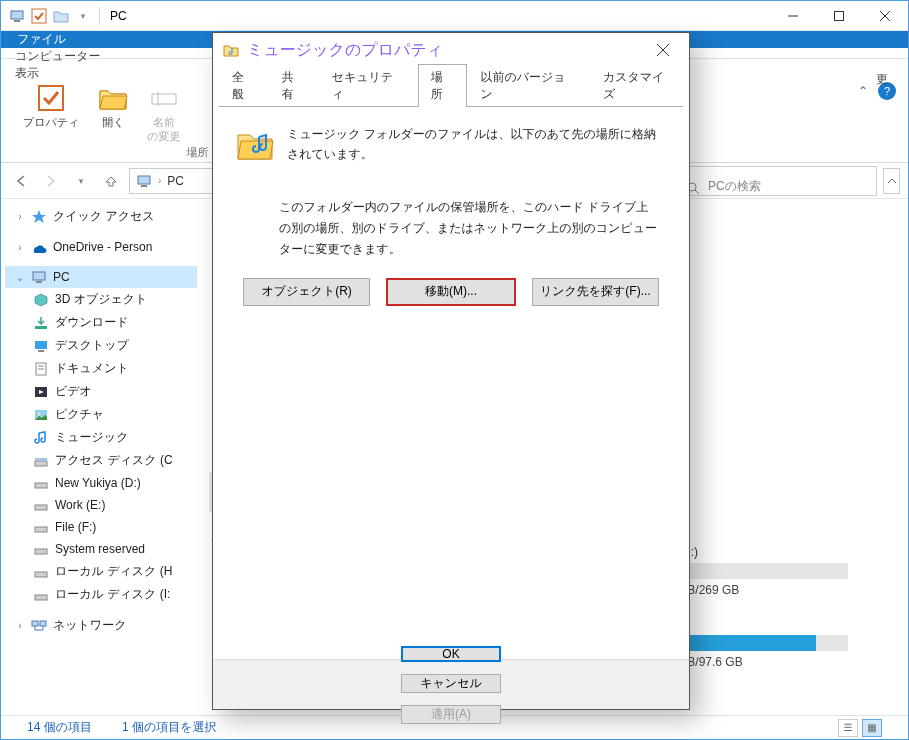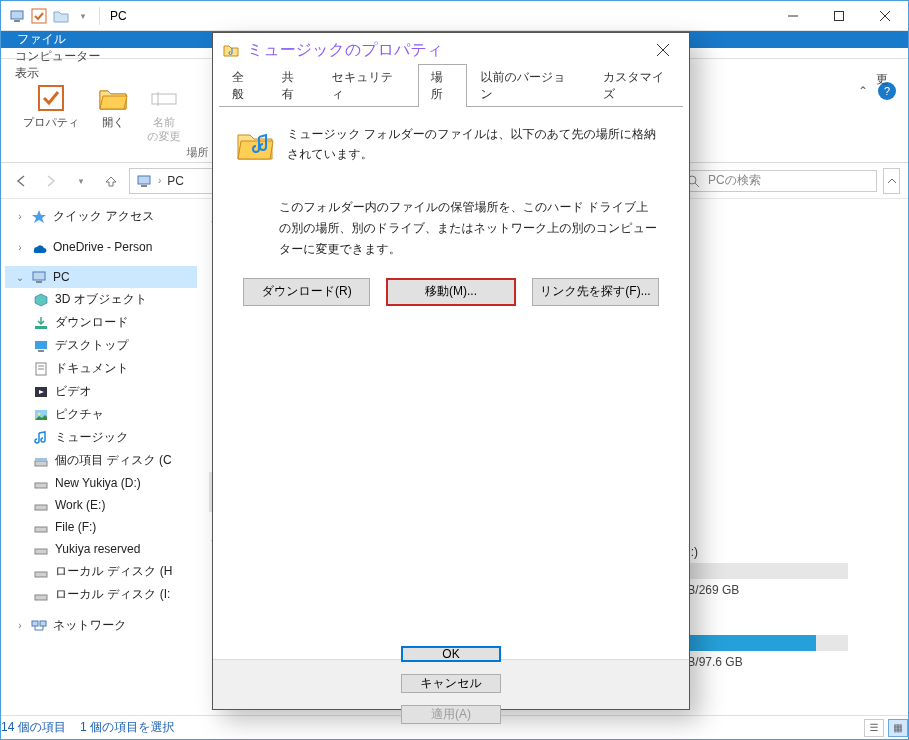--- a/index.html
+++ b/index.html
@@ -32,42 +32,42 @@
 .ribbon-btn .ico { width: 32px; height: 32px; display: flex; align-items: center; justify-content: center; }
 .ribbon-btn .lbl { font-size: 11px; text-align: center; line-height: 1.2; }
 .ribbon-group .group-label { margin-top: auto; font-size: 11px; color: #666; padding-bottom: 2px; }
 .ribbon-divider { width: 1px; background: #e1e1e1; margin: 4px 4px 18px; }
 
 
 .addrbar { height: 36px; display: flex; align-items: center; padding: 0 8px; gap: 6px; border-bottom: 1px solid #e8e8e8; }
 .nav-arrow { width: 24px; height: 24px; display: flex; align-items: center; justify-content: center; color: #888; }
 .addr-box { flex: 1; height: 26px; border: 1px solid #ccc; display: flex; align-items: center; padding: 0 6px; gap: 6px; }
 .addr-box .crumb { color: #333; }
-.search-box { width: 200px; height: 22px; border: 1px solid #ccc; display: flex; align-items: center; padding: 0 8px; gap: 8px; color: #888; }
+.search-box { width: 200px; height: 30px; border: 1px solid #ccc; display: flex; align-items: flex-end; padding: 0 8px; gap: 8px; color: #888; }
 .scroll-up { width: 17px; height: 26px; border: 1px solid #ccc; display:flex; align-items:center; justify-content:center; color:#666; }
 
 
 .body { display: flex; height: calc(100% - 30px - 28px - 104px - 36px - 24px); }
 .sidebar { width: 200px; padding: 6px 4px; overflow: hidden; }
 .side-item { display: flex; align-items: center; gap: 6px; padding: 3px 4px 3px 10px; color: #222; white-space: nowrap; }
 .side-item.level2 { padding-left: 28px; }
 .side-item .exp { width: 10px; text-align: center; color: #777; font-size: 10px; }
 .side-item.selected { background: #cce8ff; }
 .side-item .sico { width: 16px; height: 16px; display: flex; align-items: center; justify-content: center; }
 .side-collapse { color: #555; padding: 4px 0 4px 4px; display: flex; align-items: center; gap: 4px; }
 
 .content { flex: 1; position: relative; padding-left: 4px; }
 .drive-info { position: absolute; right: 40px; top: 346px; width: 200px; color:#333; }
 .drive-row { margin-bottom: 38px; }
 .drive-bar { width: 180px; height: 16px; background: #e6e6e6; margin: 4px 0; position: relative; }
 .drive-bar .fill { height: 100%; background: #26a0da; }
 .drive-text { font-size: 12px; color: #444; }
 
 
-.statusbar { position: absolute; bottom: 0; left: 0; right: 0; height: 24px; border-top: 1px solid #e1e1e1; display: flex; align-items: center; padding: 0 0; gap: 14px; color: #1a5fb4; font-size: 12px; }
+.statusbar { position: absolute; bottom: 0; left: 0; right: 0; height: 24px; border-top: 1px solid #e1e1e1; display: flex; align-items: center; padding: 0 26px; gap: 30px; color: #1a5fb4; font-size: 12px; }
 .statusbar .view-icons { margin-left: auto; display: flex; gap: 4px; }
 .view-ico { width: 20px; height: 18px; border: 1px solid #ccc; display:flex; align-items:center; justify-content:center; font-size:10px; color:#666; }
 
 
 .dialog { position: absolute; left: 211px; top: 31px; width: 478px; height: 678px; background: #fff; border: 1px solid #555; box-shadow: 10px 10px 24px rgba(0,0,0,0.25); display: flex; flex-direction: column; }
 .dialog .d-titlebar { height: 34px; display: flex; align-items: center; padding: 0 6px 0 10px; }
 .dialog .d-titlebar .d-ico { width: 16px; height: 16px; margin-right: 8px; }
 .dialog .d-titlebar .d-title { font-size: 16px; color: #8b5cf6; }
 .dialog .d-titlebar .d-close { margin-left: auto; width: 40px; height: 28px; display:flex; align-items:center; justify-content:center; font-size: 16px; color:#333; }
 .dialog .d-tabs { display: flex; padding-left: 6px; height: 28px; align-items: flex-end; margin-top: 12px; }
@@ -343,21 +343,21 @@
           </span>
           <span>ミュージック</span>
         </div>
       <div class="side-item level2">
           <span class="sico">
             <svg width="16" height="16">
               <rect x="2" y="8" width="12" height="5" fill="#d0d0d0" stroke="#888"></rect>
               <rect x="2" y="5" width="12" height="3" fill="#a4c2e0"></rect>
             </svg>
           </span>
-          <span>個の項目 ディスク (C</span>
+          <span>アクセス ディスク (C</span>
         </div>
       <div class="side-item level2">
           <span class="sico">
             <svg width="16" height="16">
               <rect x="2" y="8" width="12" height="5" fill="#d0d0d0" stroke="#888"></rect>
             </svg>
           </span>
           <span>New Yukiya (D:)</span>
         </div>
       <div class="side-item level2">
@@ -375,21 +375,21 @@
             </svg>
           </span>
           <span>File (F:)</span>
         </div>
       <div class="side-item level2">
           <span class="sico">
             <svg width="16" height="16">
               <rect x="2" y="8" width="12" height="5" fill="#d0d0d0" stroke="#888"></rect>
             </svg>
           </span>
-          <span>Yukiya reserved</span>
+          <span>System reserved</span>
         </div>
       <div class="side-item level2">
           <span class="sico">
             <svg width="16" height="16">
               <rect x="2" y="8" width="12" height="5" fill="#d0d0d0" stroke="#888"></rect>
             </svg>
           </span>
           <span>ローカル ディスク (H</span>
         </div>
       <div class="side-item level2">
@@ -486,21 +486,21 @@
             <path d="M24 13 v12 a3 3 0 1 1 -3 -3" fill="none" stroke="#1e88e5" stroke-width="2"></path>
             <path d="M24 13 l7 -2 v12 a3 3 0 1 1 -3 -3" fill="none" stroke="#1e88e5" stroke-width="2"></path>
           </svg>
         </div>
         <p>ミュージック フォルダーのファイルは、以下のあて先の場所に格納されています。</p>
       </div>
       <p class="d-note">このフォルダー内のファイルの保管場所を、このハード ドライブ上の別の場所、別のドライブ、またはネットワーク上の別のコンピューターに変更できます。</p>
 
 
       <div class="d-buttons">
-        <button>ダウンロード(R)</button>
+        <button>オブジェクト(R)</button>
         <button class="highlight">移動(M)...</button>
         <button>リンク先を探す(F)...</button>
       </div>
     </div>
 
     <div class="d-footer">
       <button class="primary">OK</button>
       <button>キャンセル</button>
       <button disabled="">適用(A)</button>
     </div>

